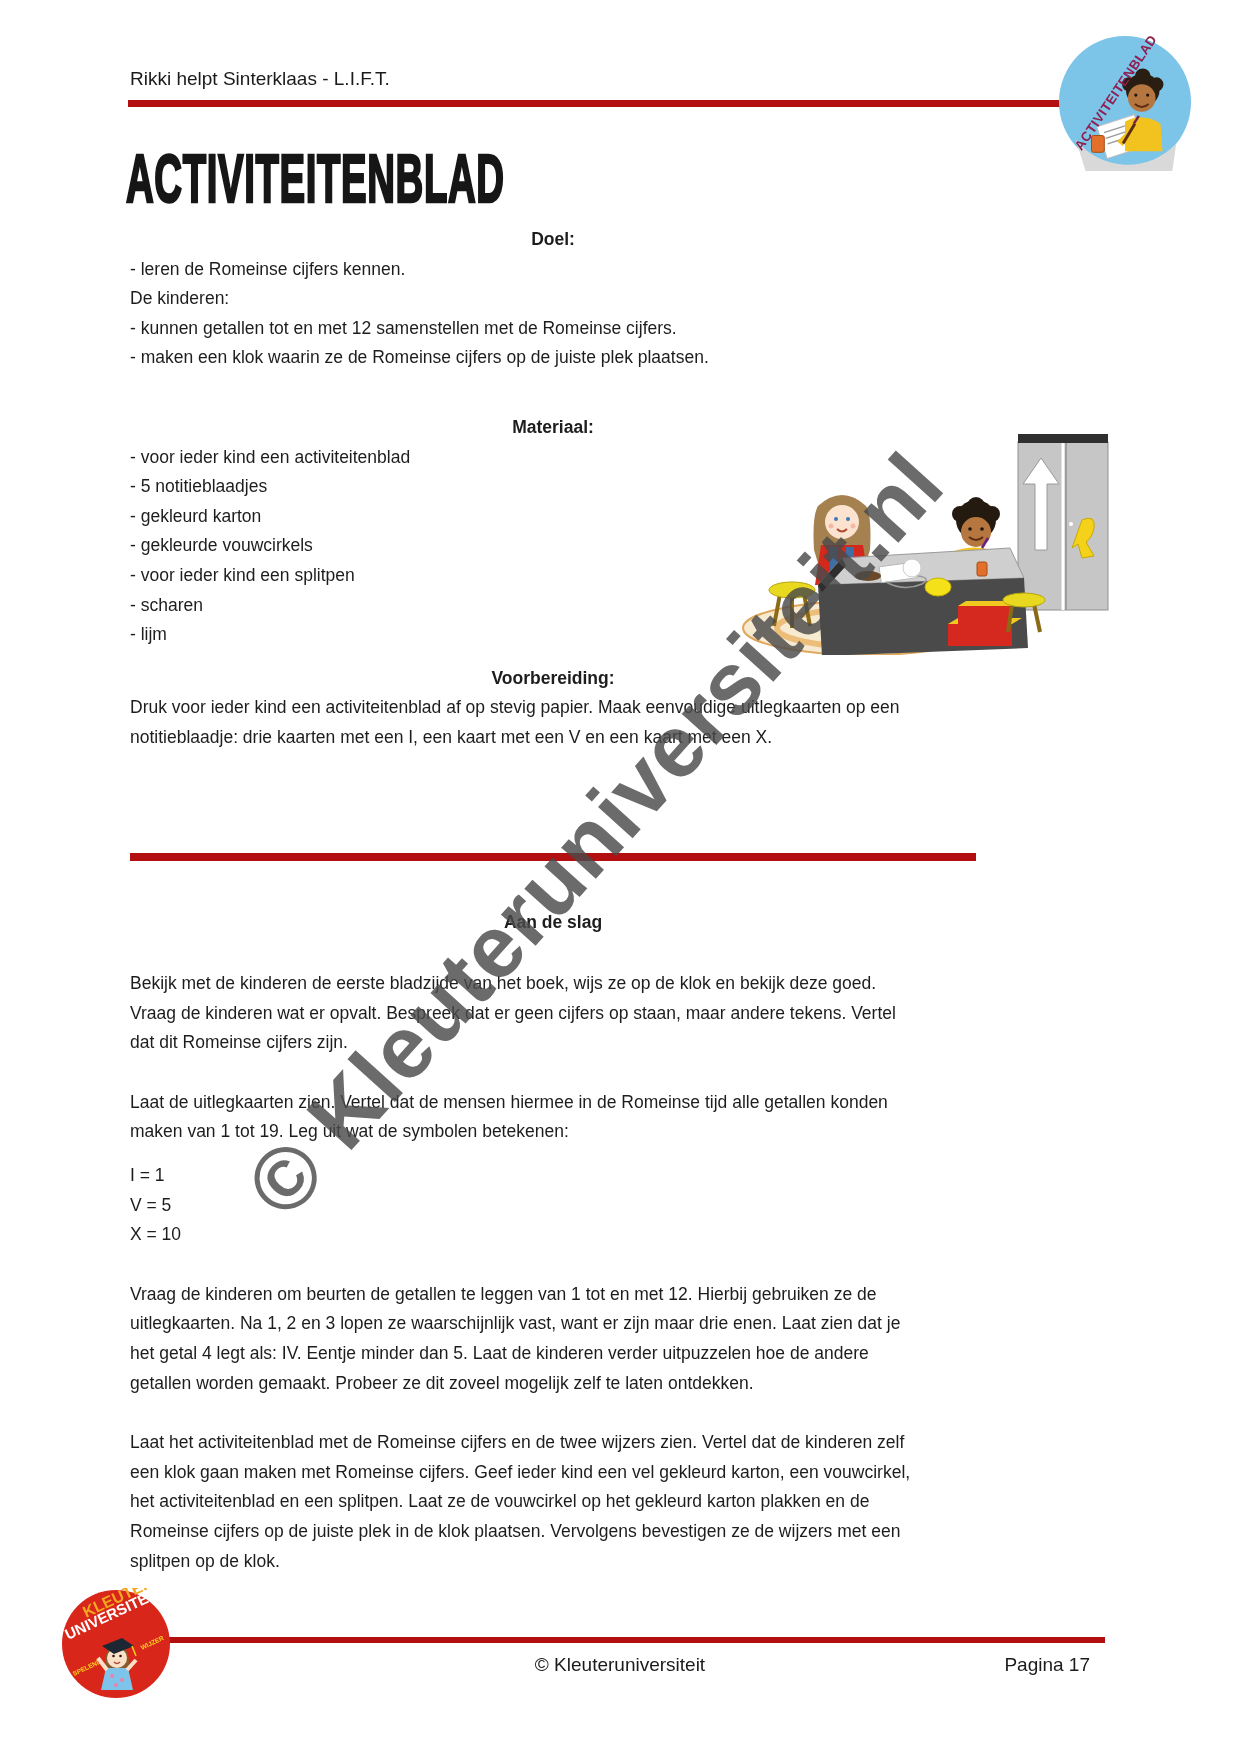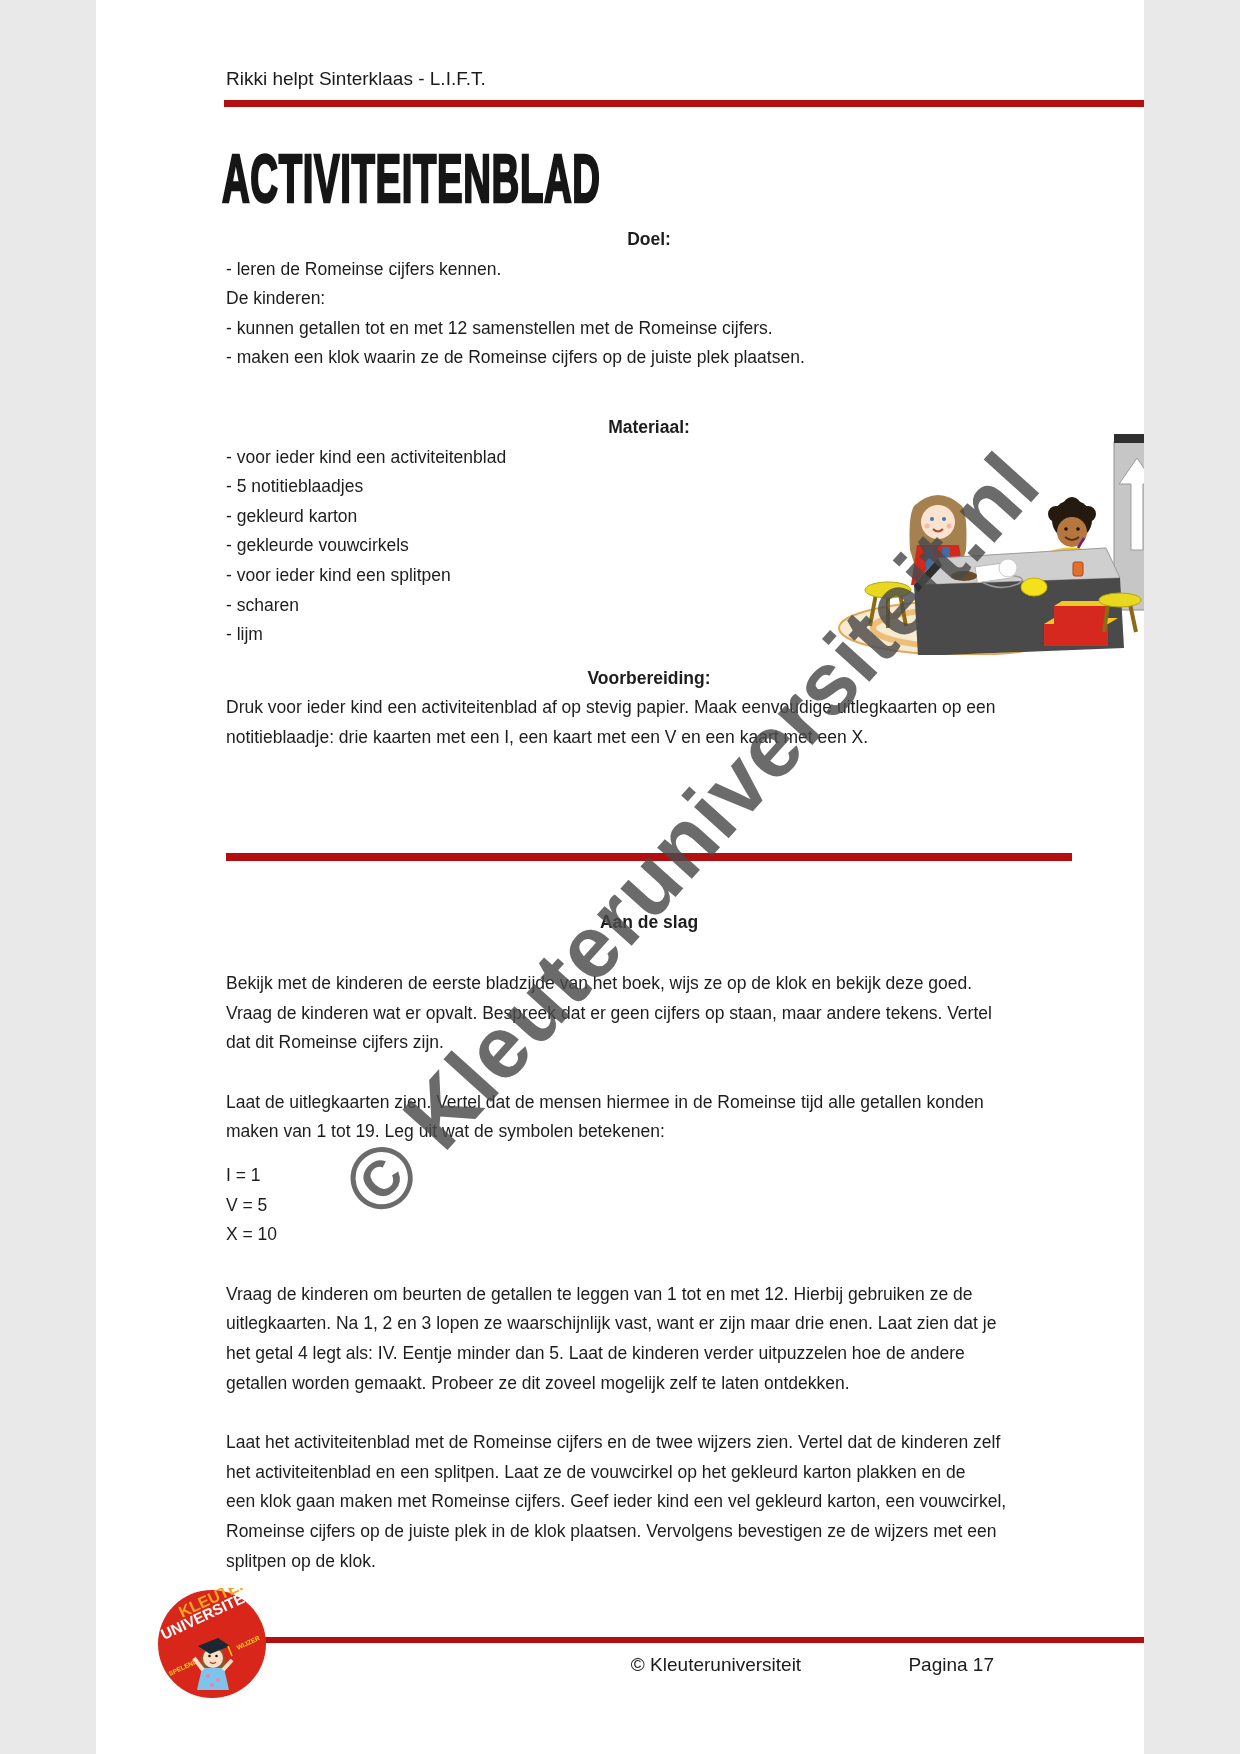--- a/index.html
+++ b/index.html
@@ -1,18 +1,18 @@
 <!DOCTYPE html>
 <html><head>
 <meta charset="utf-8">
 <style>
   * { margin:0; padding:0; box-sizing:border-box; }
   html,body { background:#e9e9e9; }
   .page {
-    position:relative; width:1048px; height:1754px; margin:0 auto;
+    position:relative; width:1240px; height:1754px; margin:0 auto;
     background:#ffffff; overflow:hidden;
     font-family:"Liberation Sans", sans-serif; color:#1d1d1d;
   }
   .breadcrumb {
     position:absolute; left:130px; top:68px;
     font-size:19px; color:#1b1b1b;
   }
   .header-rule {
     position:absolute; left:128px; top:100px; width:936px; height:7px;
     background:#b30f10;
@@ -234,22 +234,22 @@
 
     <div class="para">
       <div class="line">Vraag de kinderen om beurten de getallen te leggen van 1 tot en met 12. Hierbij gebruiken ze de</div>
       <div class="line">uitlegkaarten. Na 1, 2 en 3 lopen ze waarschijnlijk vast, want er zijn maar drie enen. Laat zien dat je</div>
       <div class="line">het getal 4 legt als: IV. Eentje minder dan 5. Laat de kinderen verder uitpuzzelen hoe de andere</div>
       <div class="line">getallen worden gemaakt. Probeer ze dit zoveel mogelijk zelf te laten ontdekken.</div>
     </div>
 
     <div class="para">
       <div class="line">Laat het activiteitenblad met de Romeinse cijfers en de twee wijzers zien. Vertel dat de kinderen zelf</div>
+      <div class="line">een klok gaan maken met Romeinse cijfers. Geef ieder kind een vel gekleurd karton, een vouwcirkel,</div>
       <div class="line">het activiteitenblad en een splitpen. Laat ze de vouwcirkel op het gekleurd karton plakken en de</div>
-      <div class="line">een klok gaan maken met Romeinse cijfers. Geef ieder kind een vel gekleurd karton, een vouwcirkel,</div>
       <div class="line">Romeinse cijfers op de juiste plek in de klok plaatsen. Vervolgens bevestigen ze de wijzers met een</div>
       <div class="line">splitpen op de klok.</div>
     </div>
   </div>
 
   <div class="watermark">© Kleuteruniversiteit.nl</div>
 
   <div class="footer-rule"></div>
   <svg class="footer-logo" viewBox="0 0 112 112">
     <circle cx="56" cy="56" r="54" fill="#d9261b"></circle>

